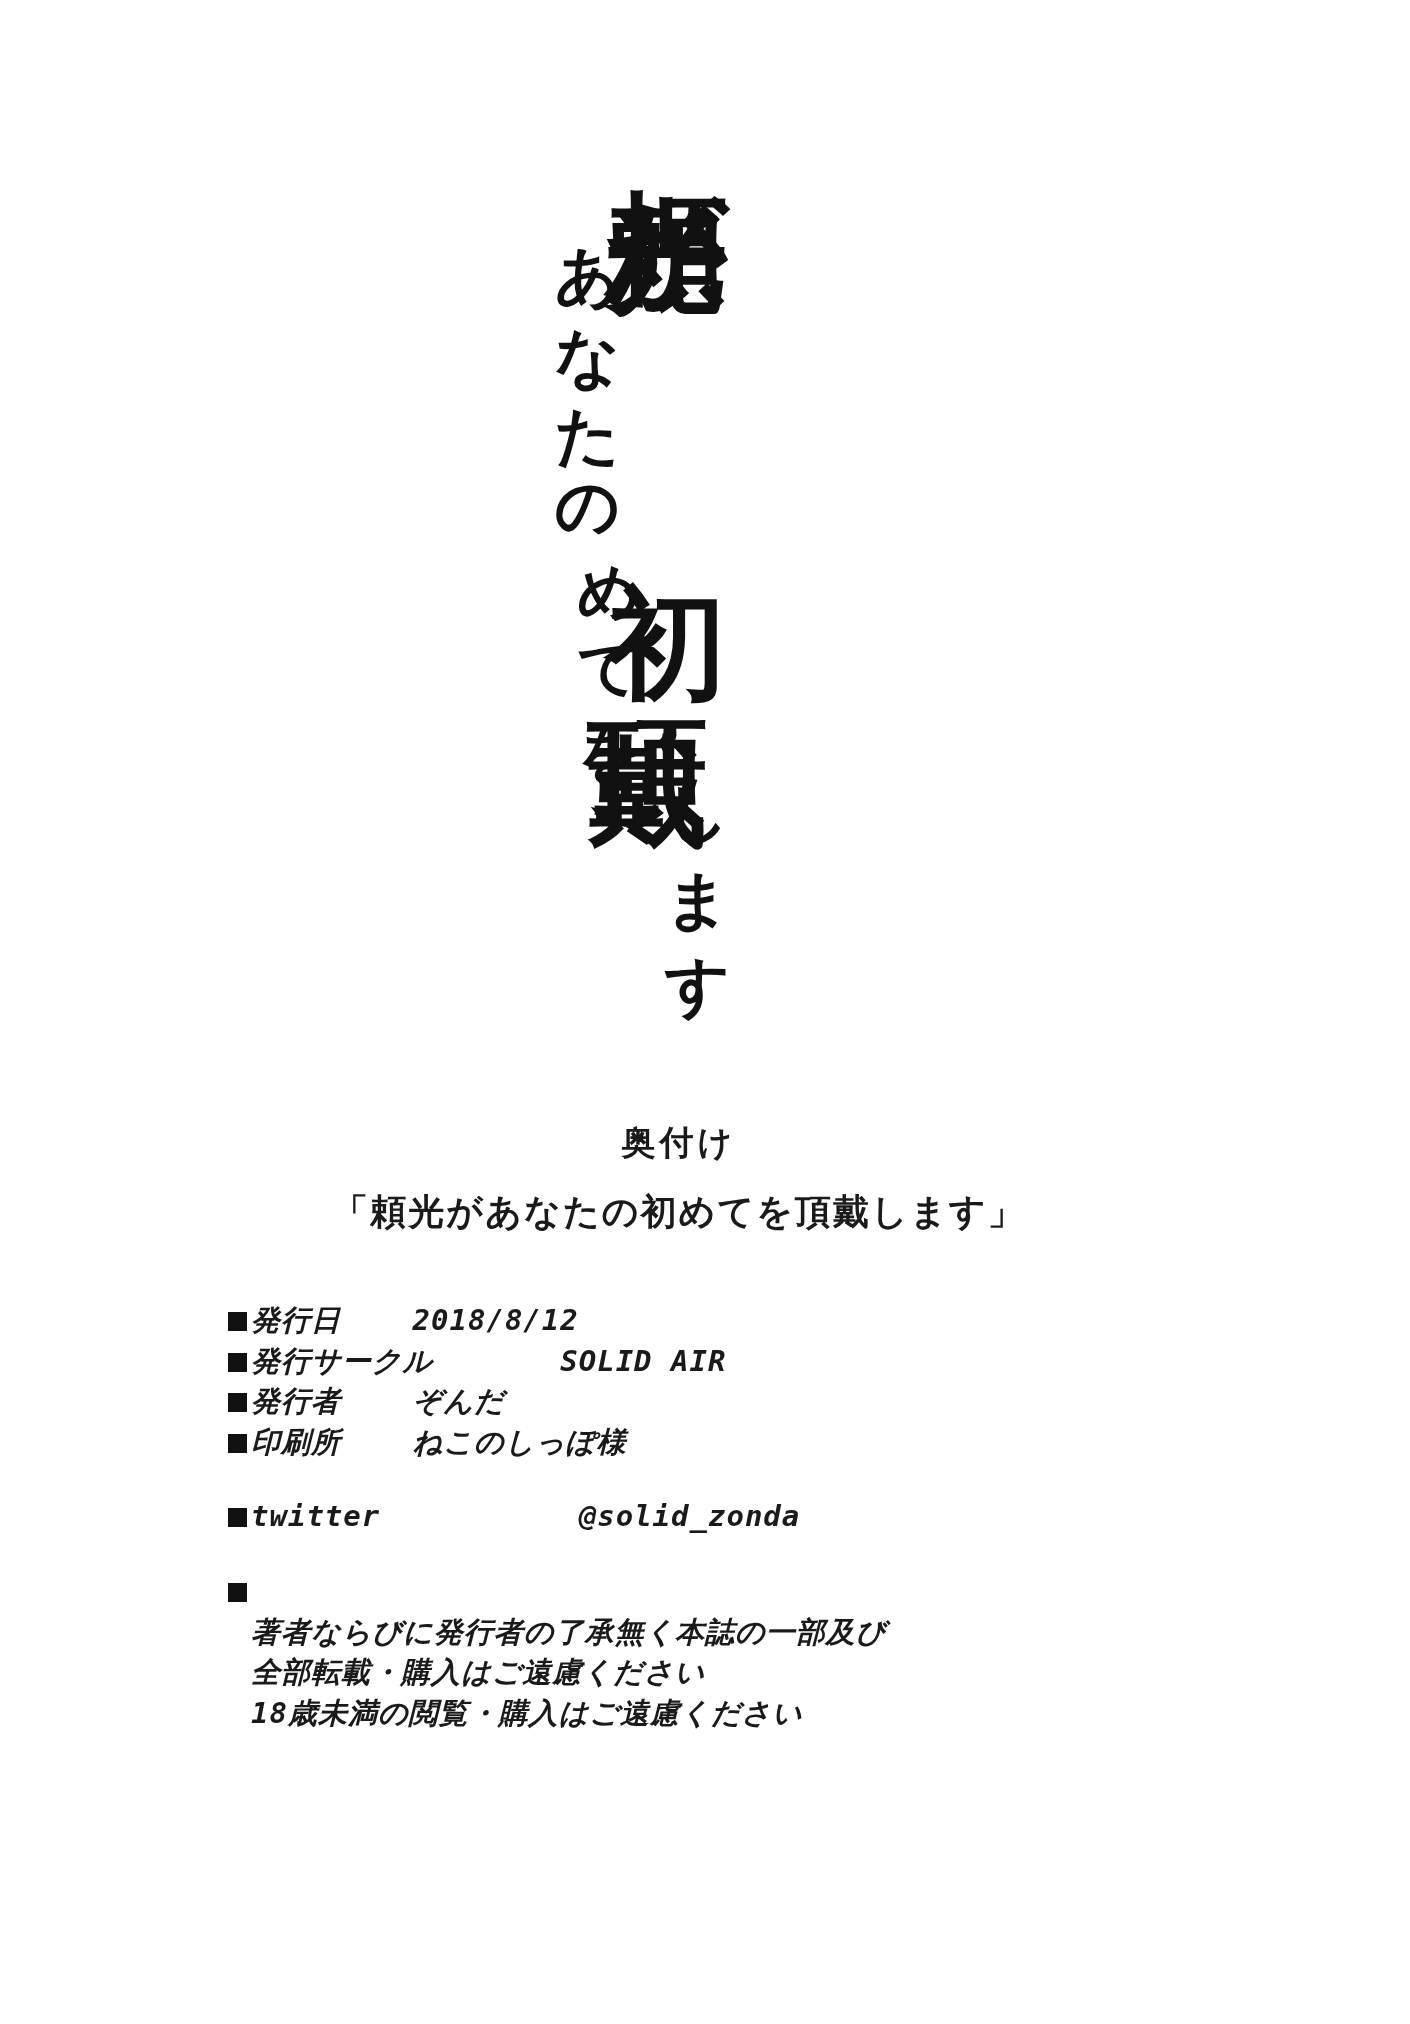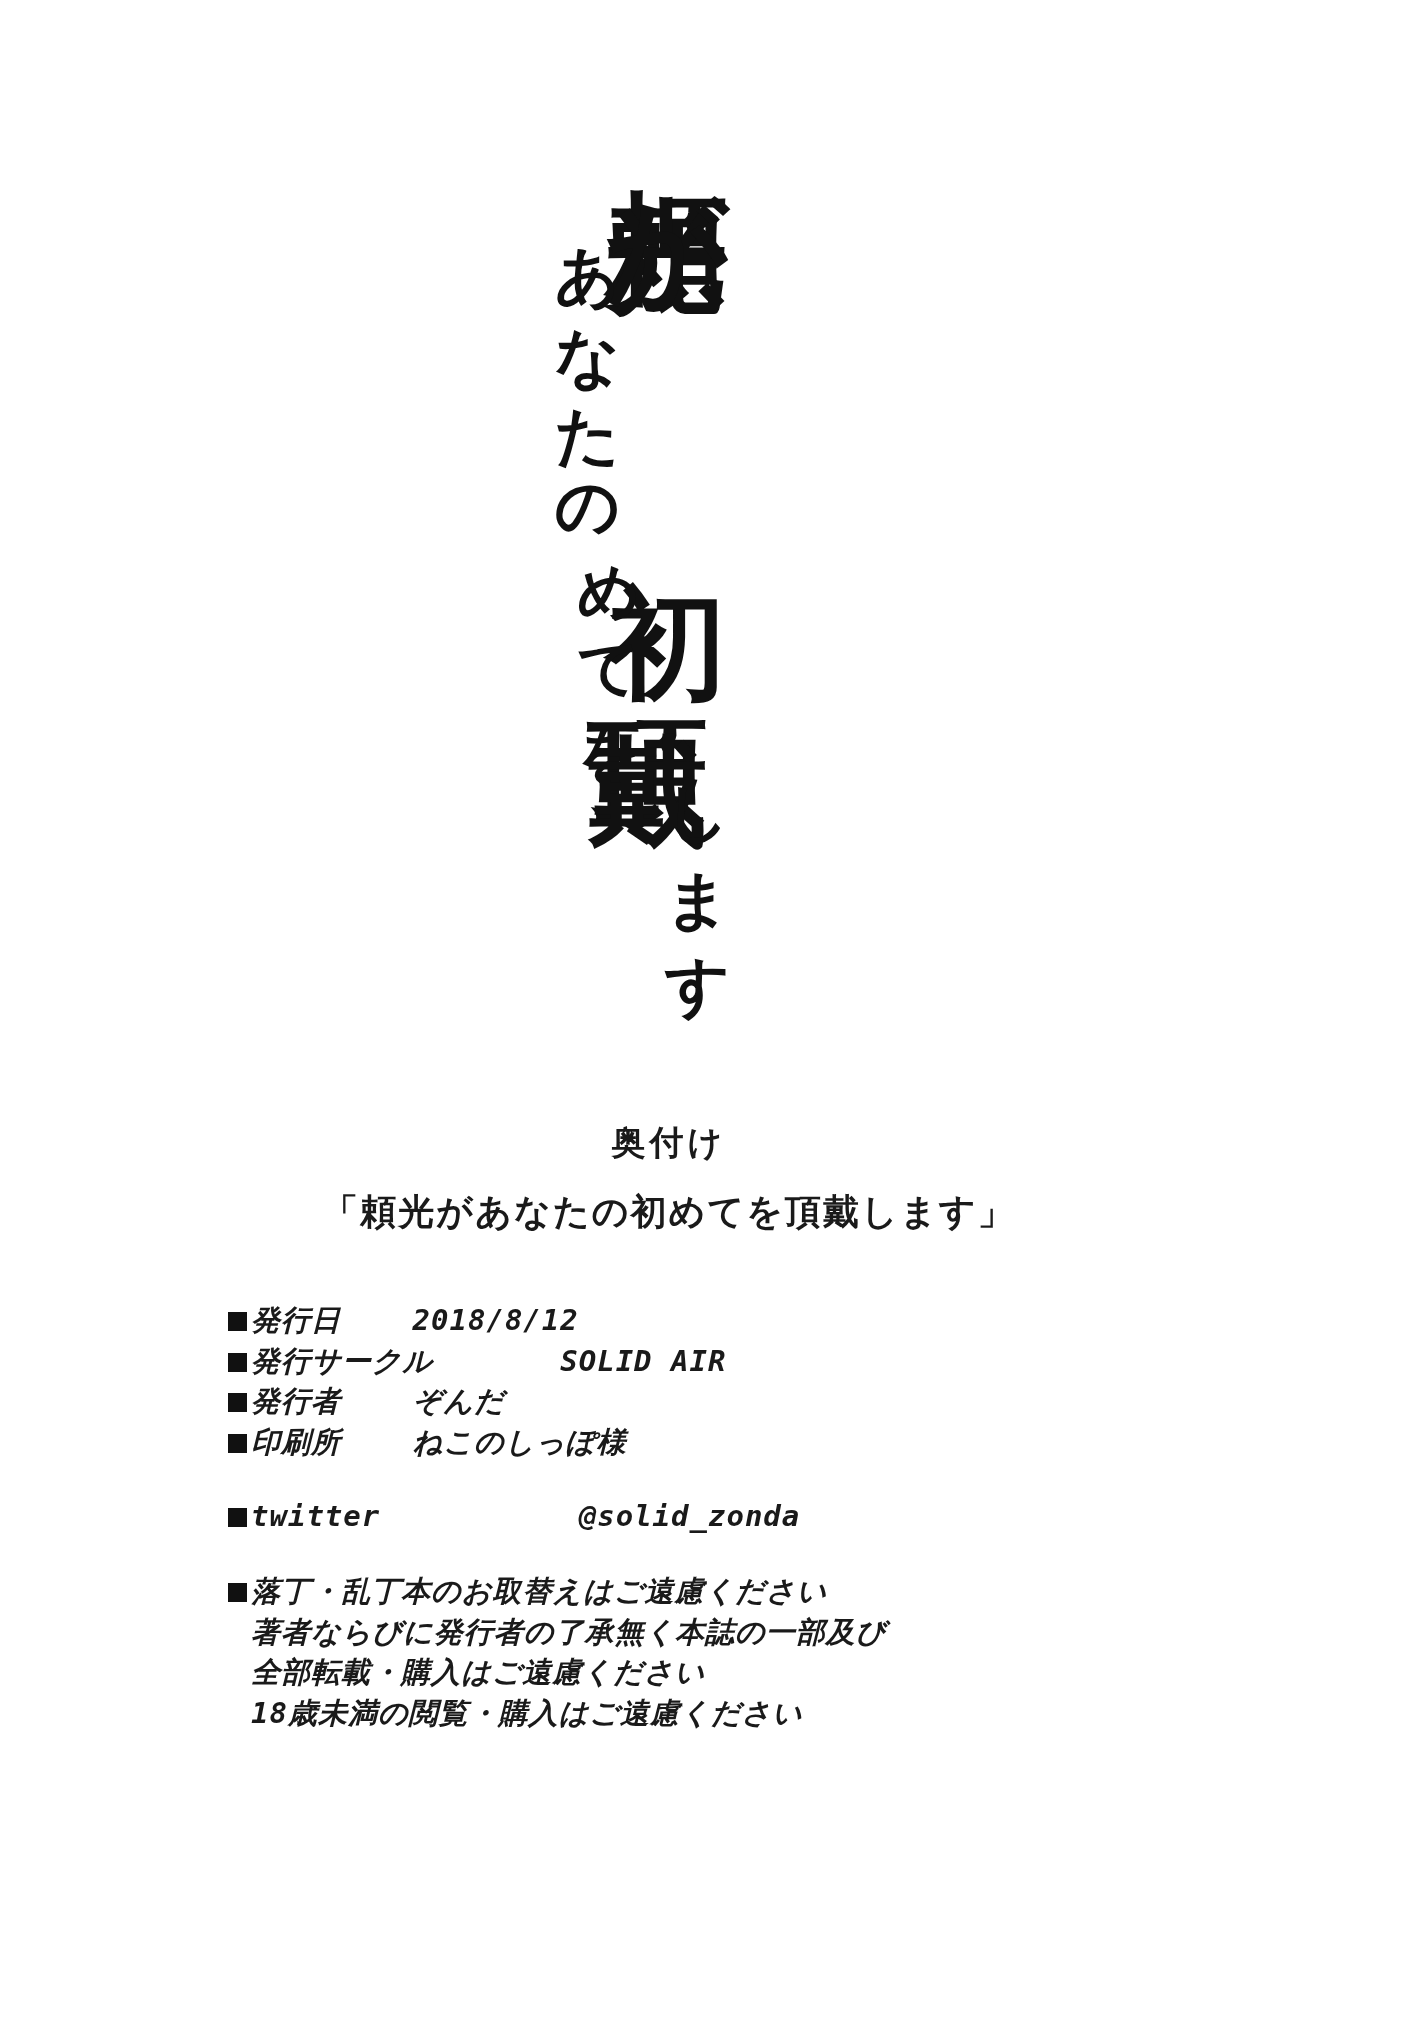--- a/index.html
+++ b/index.html
@@ -75,20 +75,21 @@
     letter-spacing: 12px;
     font-weight: 600;
   }
 
   
   #colophon {
     position: absolute;
     left: 0;
     top: 1120px;
     width: 1338px;
+    padding-left: 10px;
   }
   #colophon-heading {
     text-align: center;
     font-family: "DejaVu Serif", serif;
     font-weight: 700;
     font-size: 34px;
     letter-spacing: 4px;
     margin: 0 0 22px 0;
   }
   #colophon-worktitle {
@@ -149,20 +150,20 @@
       <div class="info-line"><span class="bullet"></span><span>発行サークル</span>	  <span>SOLID AIR</span></div>
       <div class="info-line"><span class="bullet"></span><span>発行者</span>	  <span>ぞんだ</span></div>
       <div class="info-line"><span class="bullet"></span><span>印刷所</span>	  <span>ねこのしっぽ様</span></div>
     </div>
 
     <div class="info-group">
       <div class="info-line"><span class="bullet"></span><span>twitter</span>	   <span>@solid_zonda</span></div>
     </div>
 
     <div class="info-group">
-      <div class="info-line"><span class="bullet"></span><span>落丁・乱丁本のお取替えはご遠慮ください</span></div>
+      <div class="info-line"><span class="bullet"></span></div>
       <div class="info-line indent"><span>著者ならびに発行者の了承無く本誌の一部及び</span></div>
       <div class="info-line indent"><span>全部転載・購入はご遠慮ください</span></div>
       <div class="info-line indent"><span>18歳未満の閲覧・購入はご遠慮ください</span></div>
     </div>
 
   </div>
 </div>
 
 </body></html>

